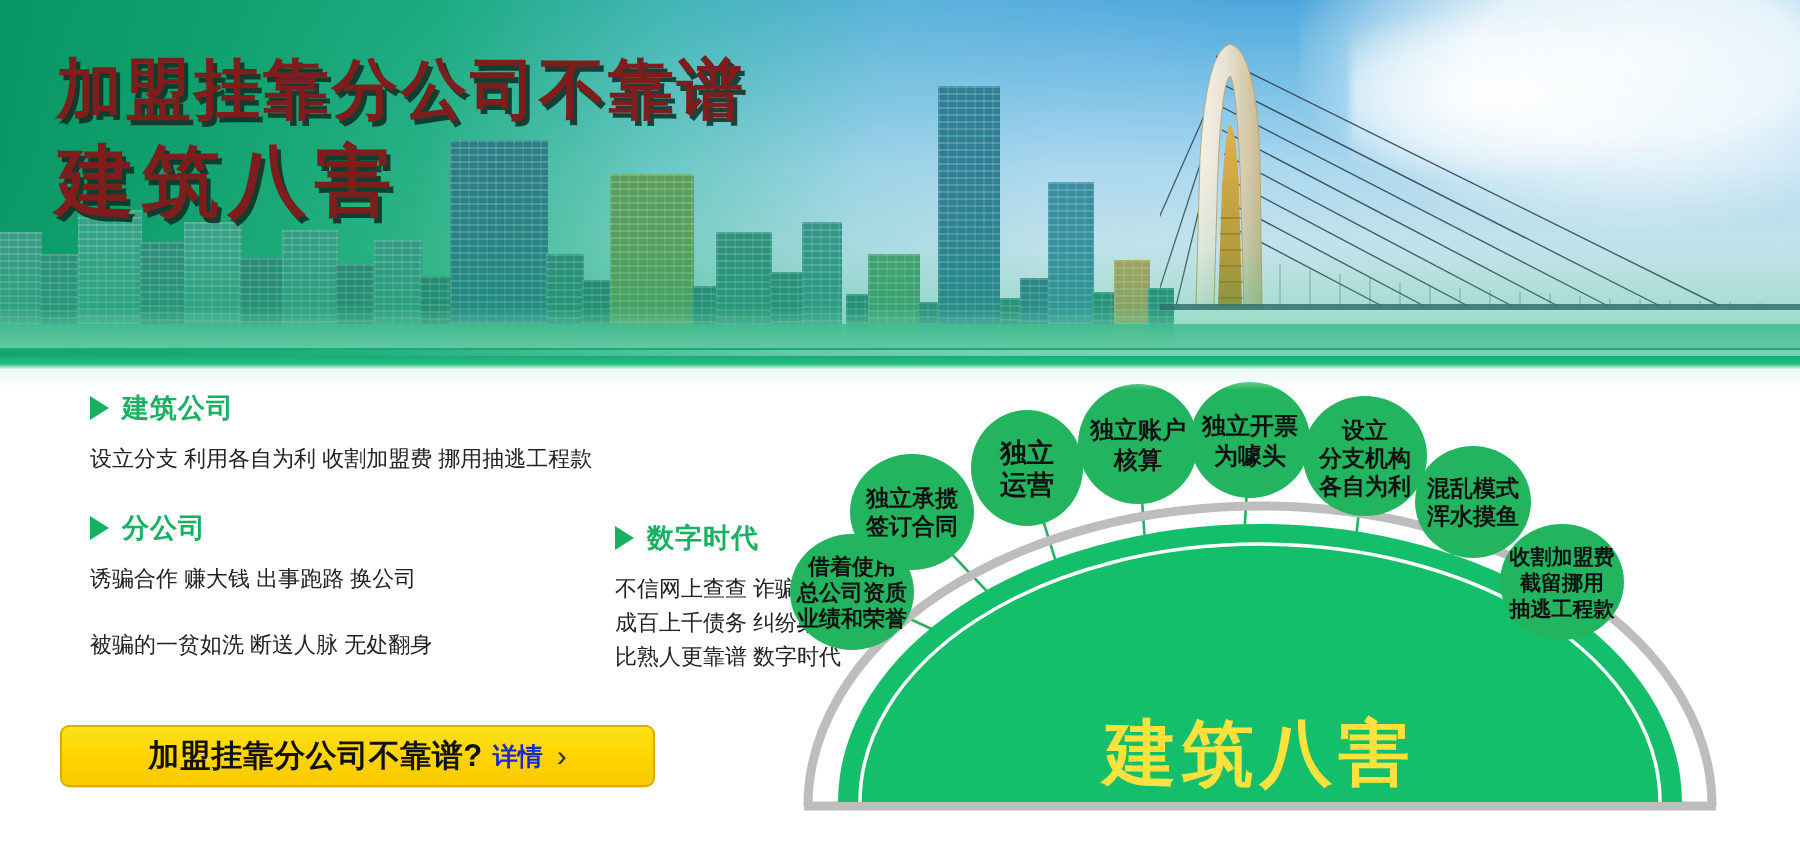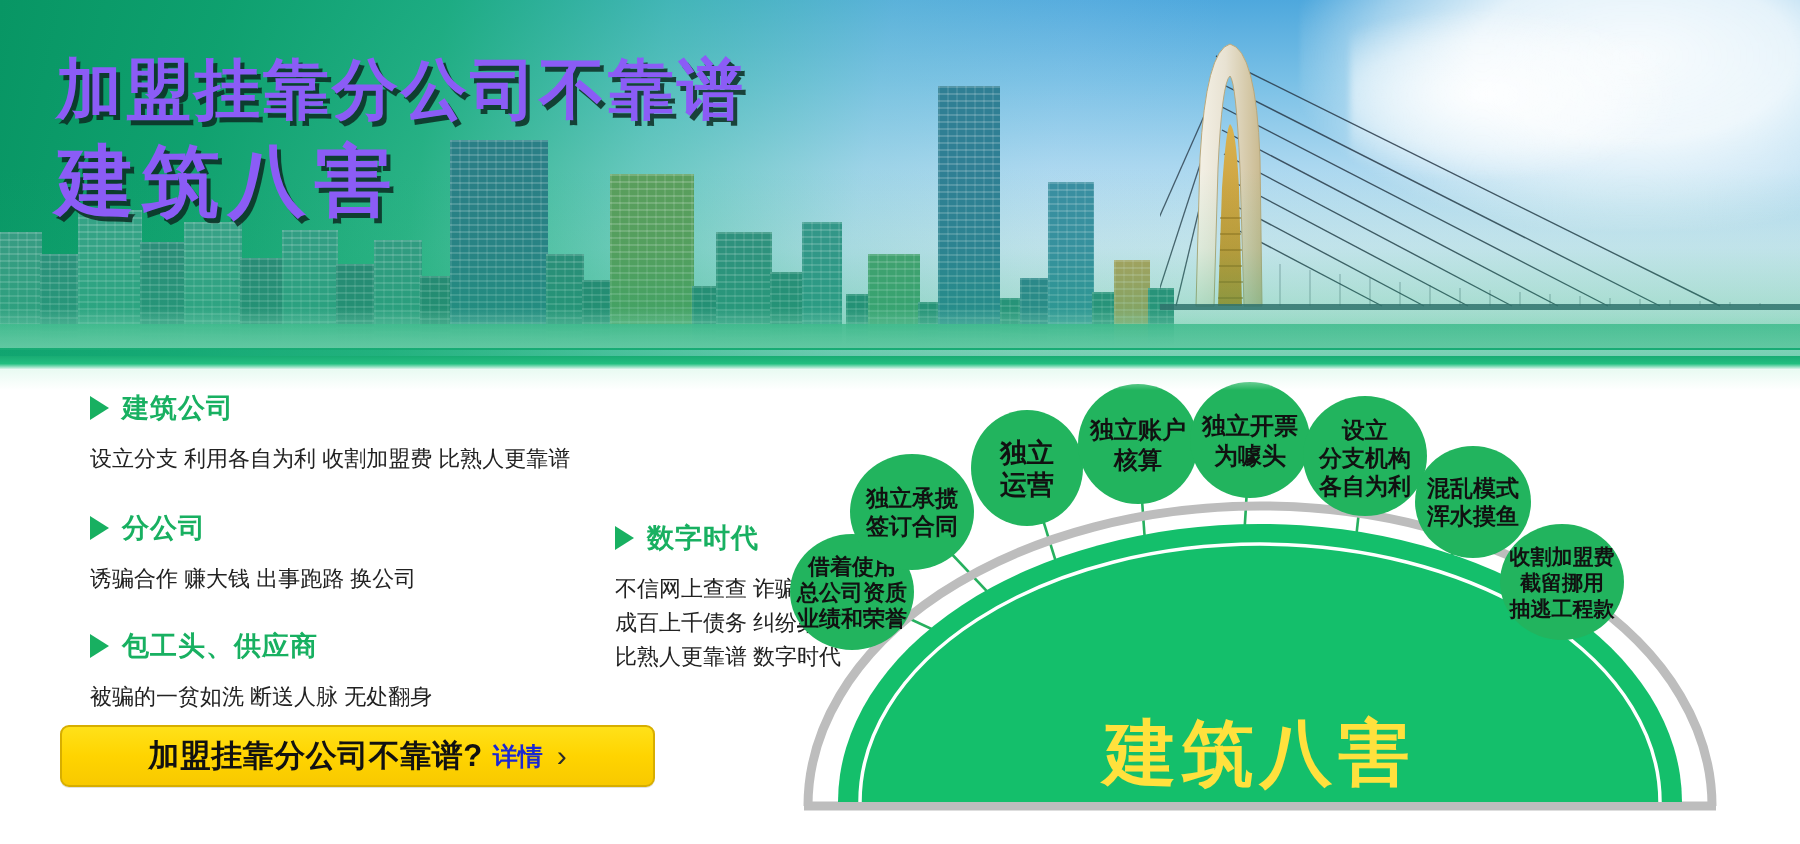--- a/index.html
+++ b/index.html
@@ -71,21 +71,21 @@
   .groundhaze {
     position:absolute; left:0; bottom:20px; width:1800px; height:40px;
     background: linear-gradient(180deg, rgba(255,255,255,0) 0%, rgba(225,248,238,0.75) 100%);
   }
 
   
   .bridge { position: absolute; left: 1160px; bottom: 20px; width: 640px; height: 310px; }
 
   .banner-title { position: absolute; left: 56px; top: 56px; z-index: 6; }
   .banner-title .line {
-    color: #8b5cf6;
+    color: #7f1d1d;
     font-weight: 700;
     letter-spacing: 3px;
     line-height: 1.0;
     text-shadow: 4px 5px 0 rgba(12,44,34,0.85);
     white-space: nowrap;
   }
   .banner-title .l1 { font-size: 66px; margin-bottom: 20px; }
   .banner-title .l2 { font-size: 78px; letter-spacing: 8px; }
 
   .band-divider {
@@ -266,36 +266,32 @@
   <div class="band-divider"></div>
   <div class="band-fade"></div>
 
   <div class="left-col">
 
     <div class="sec" id="sec-company">
       <div class="sec-head">
         <span class="tri"></span>
         <span class="sec-title">建筑公司</span>
       </div>
-      <div class="sec-body">设立分支  利用各自为利   收割加盟费  比熟人更靠谱</div>
+      <div class="sec-body">设立分支  利用各自为利   收割加盟费  挪用抽逃工程款</div>
     </div>
 
     <div class="sec" id="sec-branch">
       <div class="sec-head">
         <span class="tri"></span>
         <span class="sec-title">分公司</span>
       </div>
       <div class="sec-body">诱骗合作 赚大钱     出事跑路 换公司</div>
     </div>
 
     <div class="sec" id="sec-contractor">
-      <div class="sec-head">
-        <span class="tri"></span>
-        <span class="sec-title">包工头、供应商</span>
-      </div>
       <div class="sec-body">被骗的一贫如洗  断送人脉  无处翻身</div>
     </div>
 
     <div class="sec" id="sec-digital">
       <div class="sec-head">
         <span class="tri"></span>
         <span class="sec-title">数字时代</span>
       </div>
       <div class="sec-body">不信网上查查 诈骗公司</div>
       <div class="sec-body">成百上千债务 纠纷案件</div>

